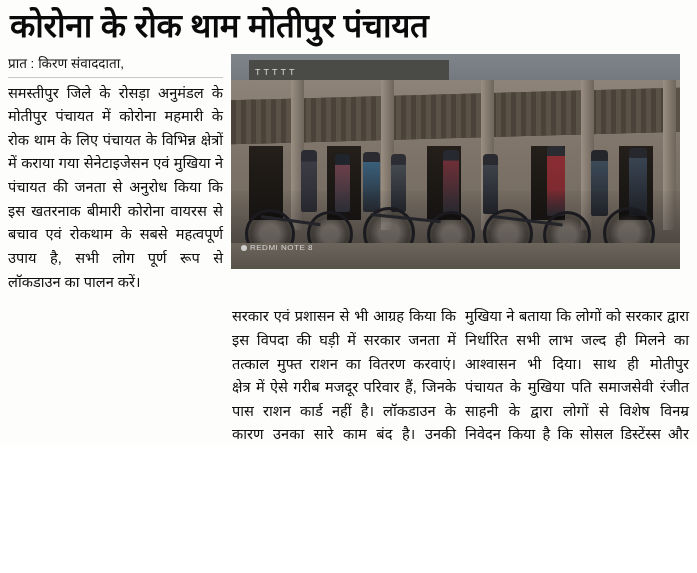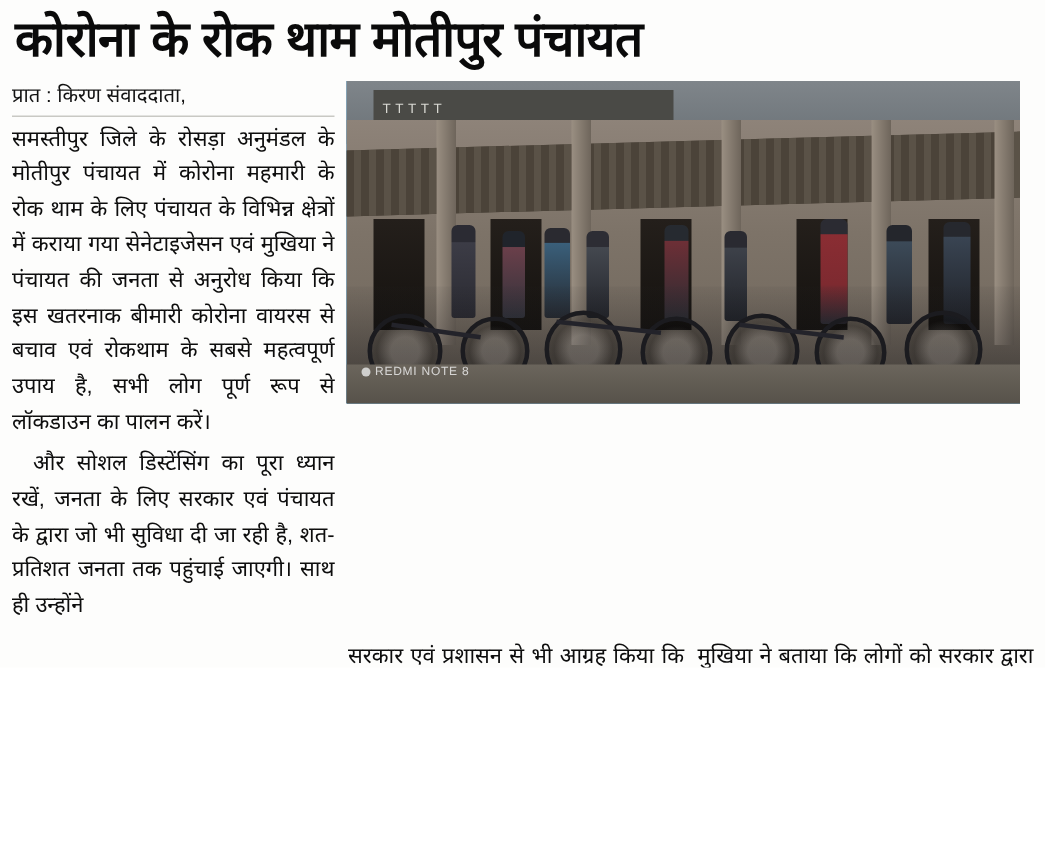--- a/index.html
+++ b/index.html
@@ -152,21 +152,20 @@
   </div>
 
   <div class="content">
 
     <div class="col-left">
       <div class="byline">
         <div>प्रात : किरण संवाददाता,</div>
       </div>
       <div class="hr-top"></div>
       <p class="para">समस्तीपुर जिले के रोसड़ा अनुमंडल के मोतीपुर पंचायत में कोरोना महमारी के रोक थाम के लिए पंचायत के विभिन्न क्षेत्रों में कराया गया सेनेटाइजेसन एवं मुखिया ने पंचायत की जनता से अनुरोध किया कि इस खतरनाक बीमारी कोरोना वायरस से बचाव एवं रोकथाम के सबसे महत्वपूर्ण उपाय है, सभी लोग पूर्ण रूप से लॉकडाउन का पालन करें।</p>
-      <p class="para indent">और सोशल डिस्टेंसिंग का पूरा ध्यान रखें, जनता के लिए सरकार एवं पंचायत के द्वारा जो भी सुविधा दी जा रही है, शत-प्रतिशत जनता तक पहुंचाई जाएगी। साथ ही उन्होंने</p>
     </div>
 
     <div class="col-right">
       <div class="photo-wrap">
         <div class="photo"></div>
         <div class="terrace"></div>
         <div class="terr-block">
           <span>TTTTT</span>
         </div>
         <div class="roof2"></div>

